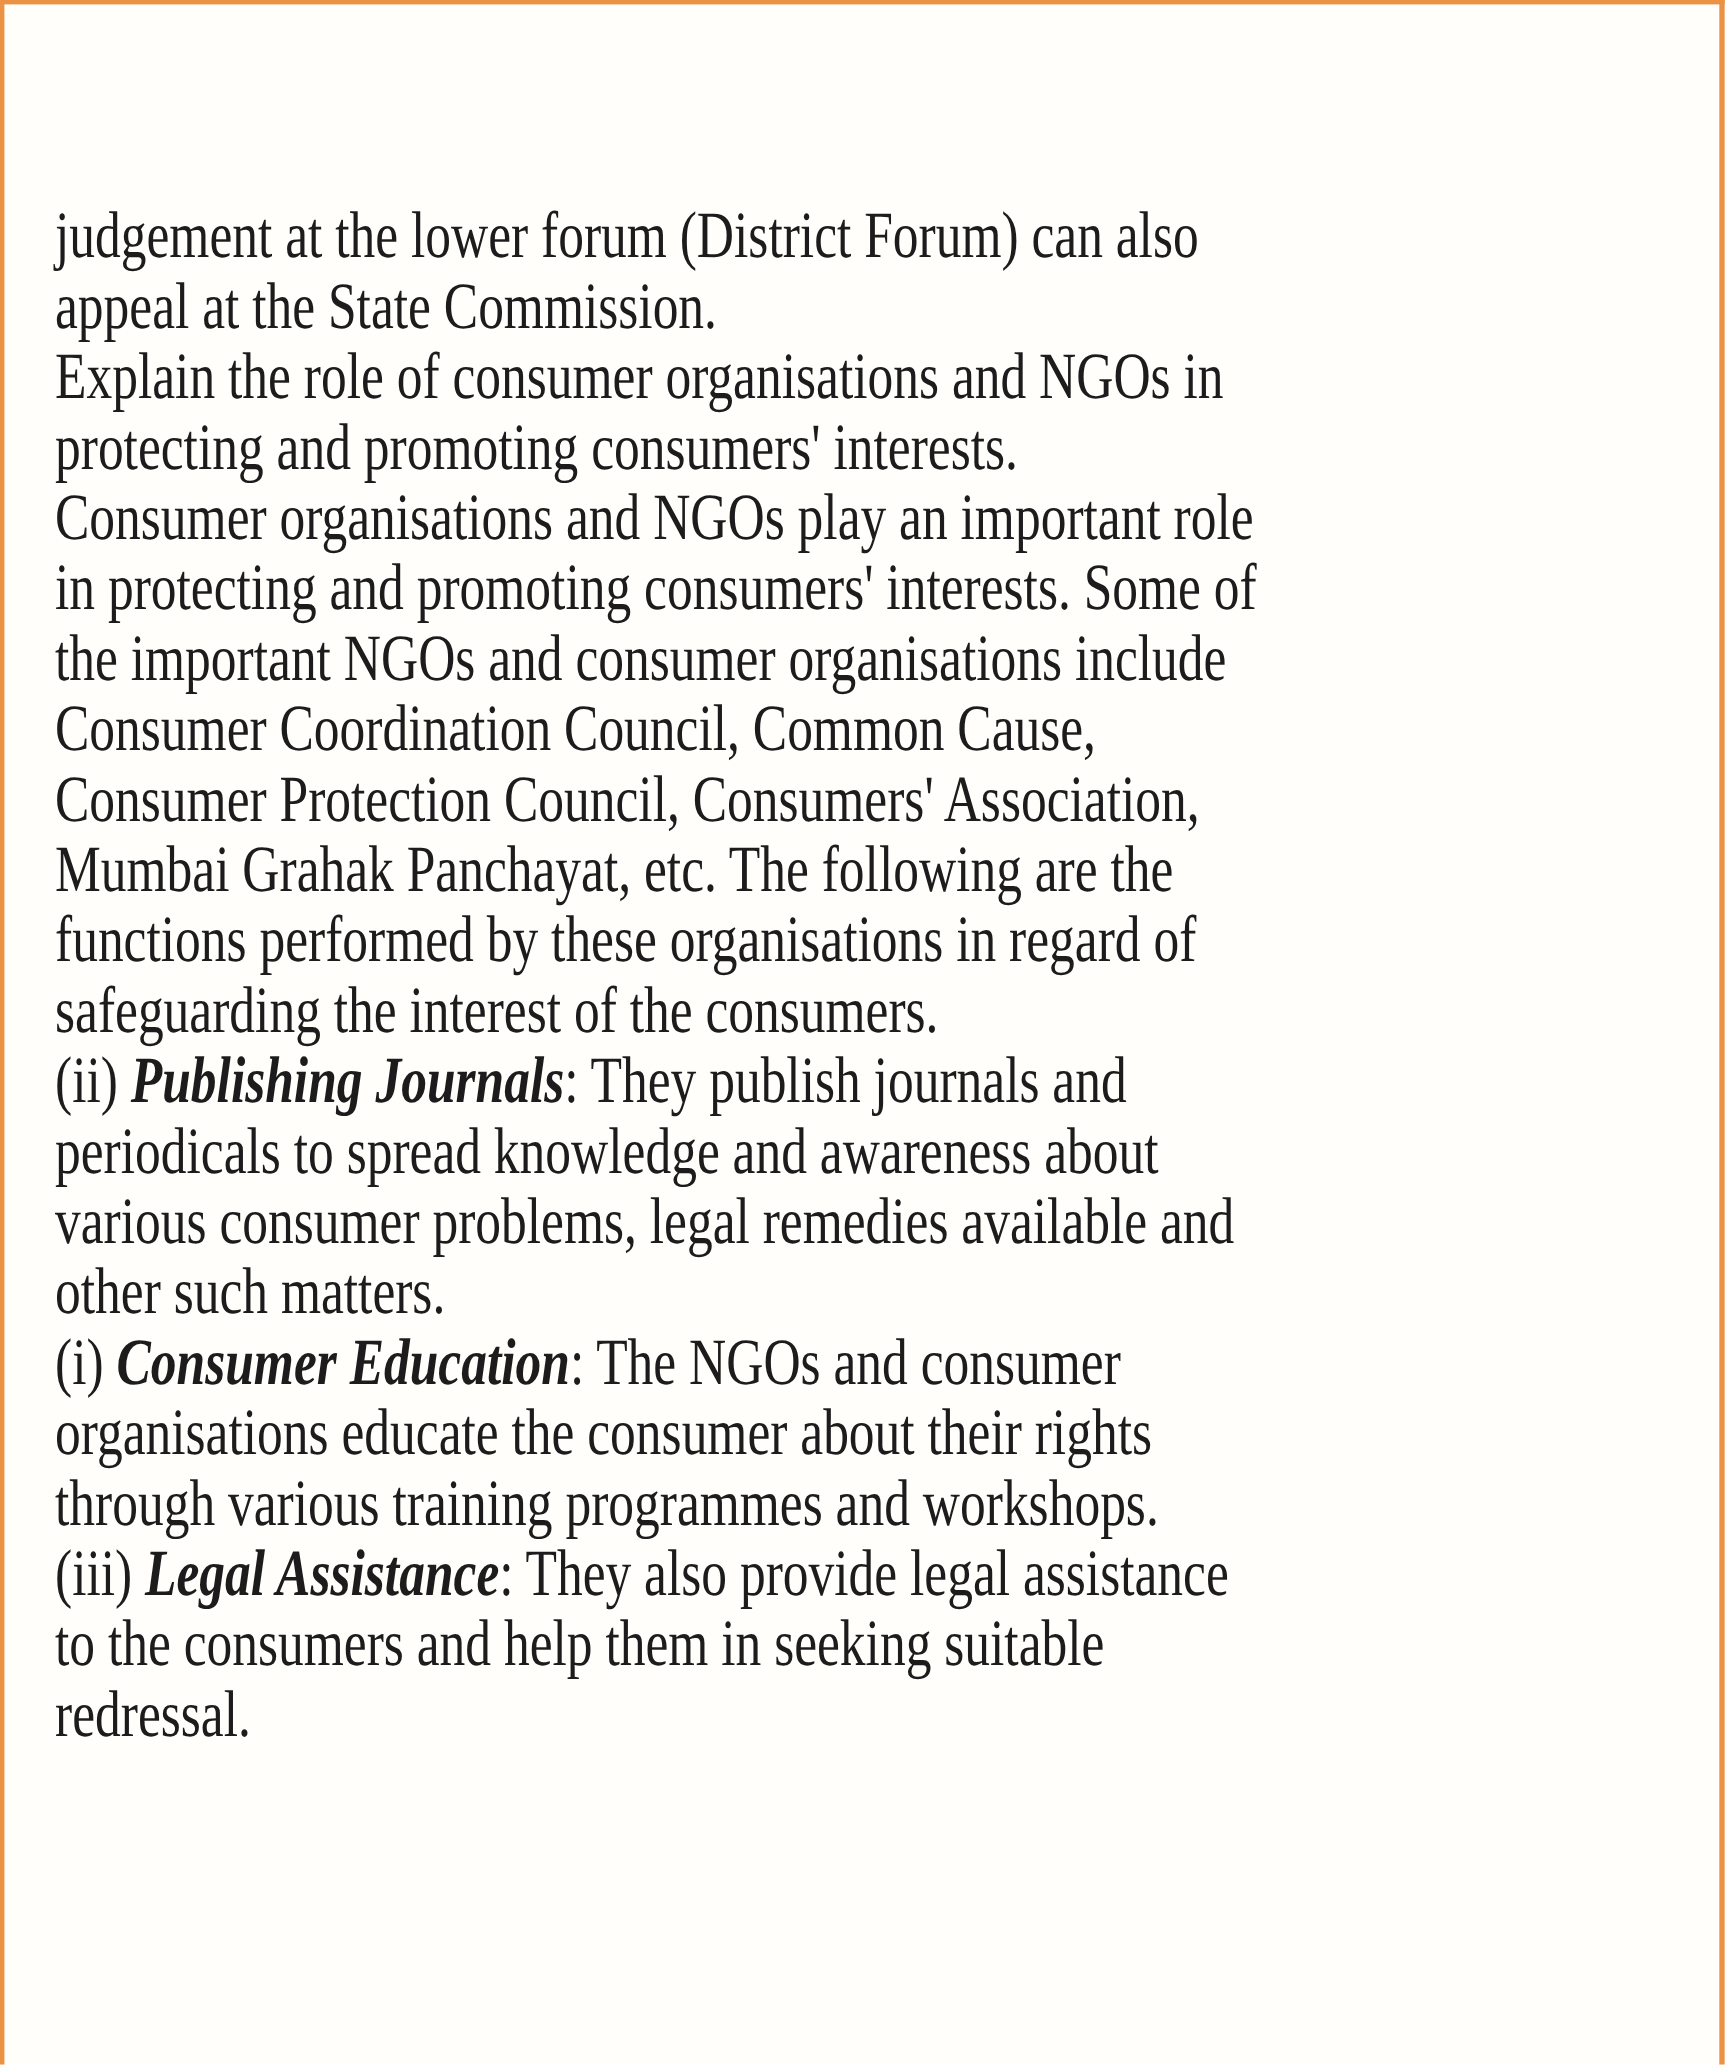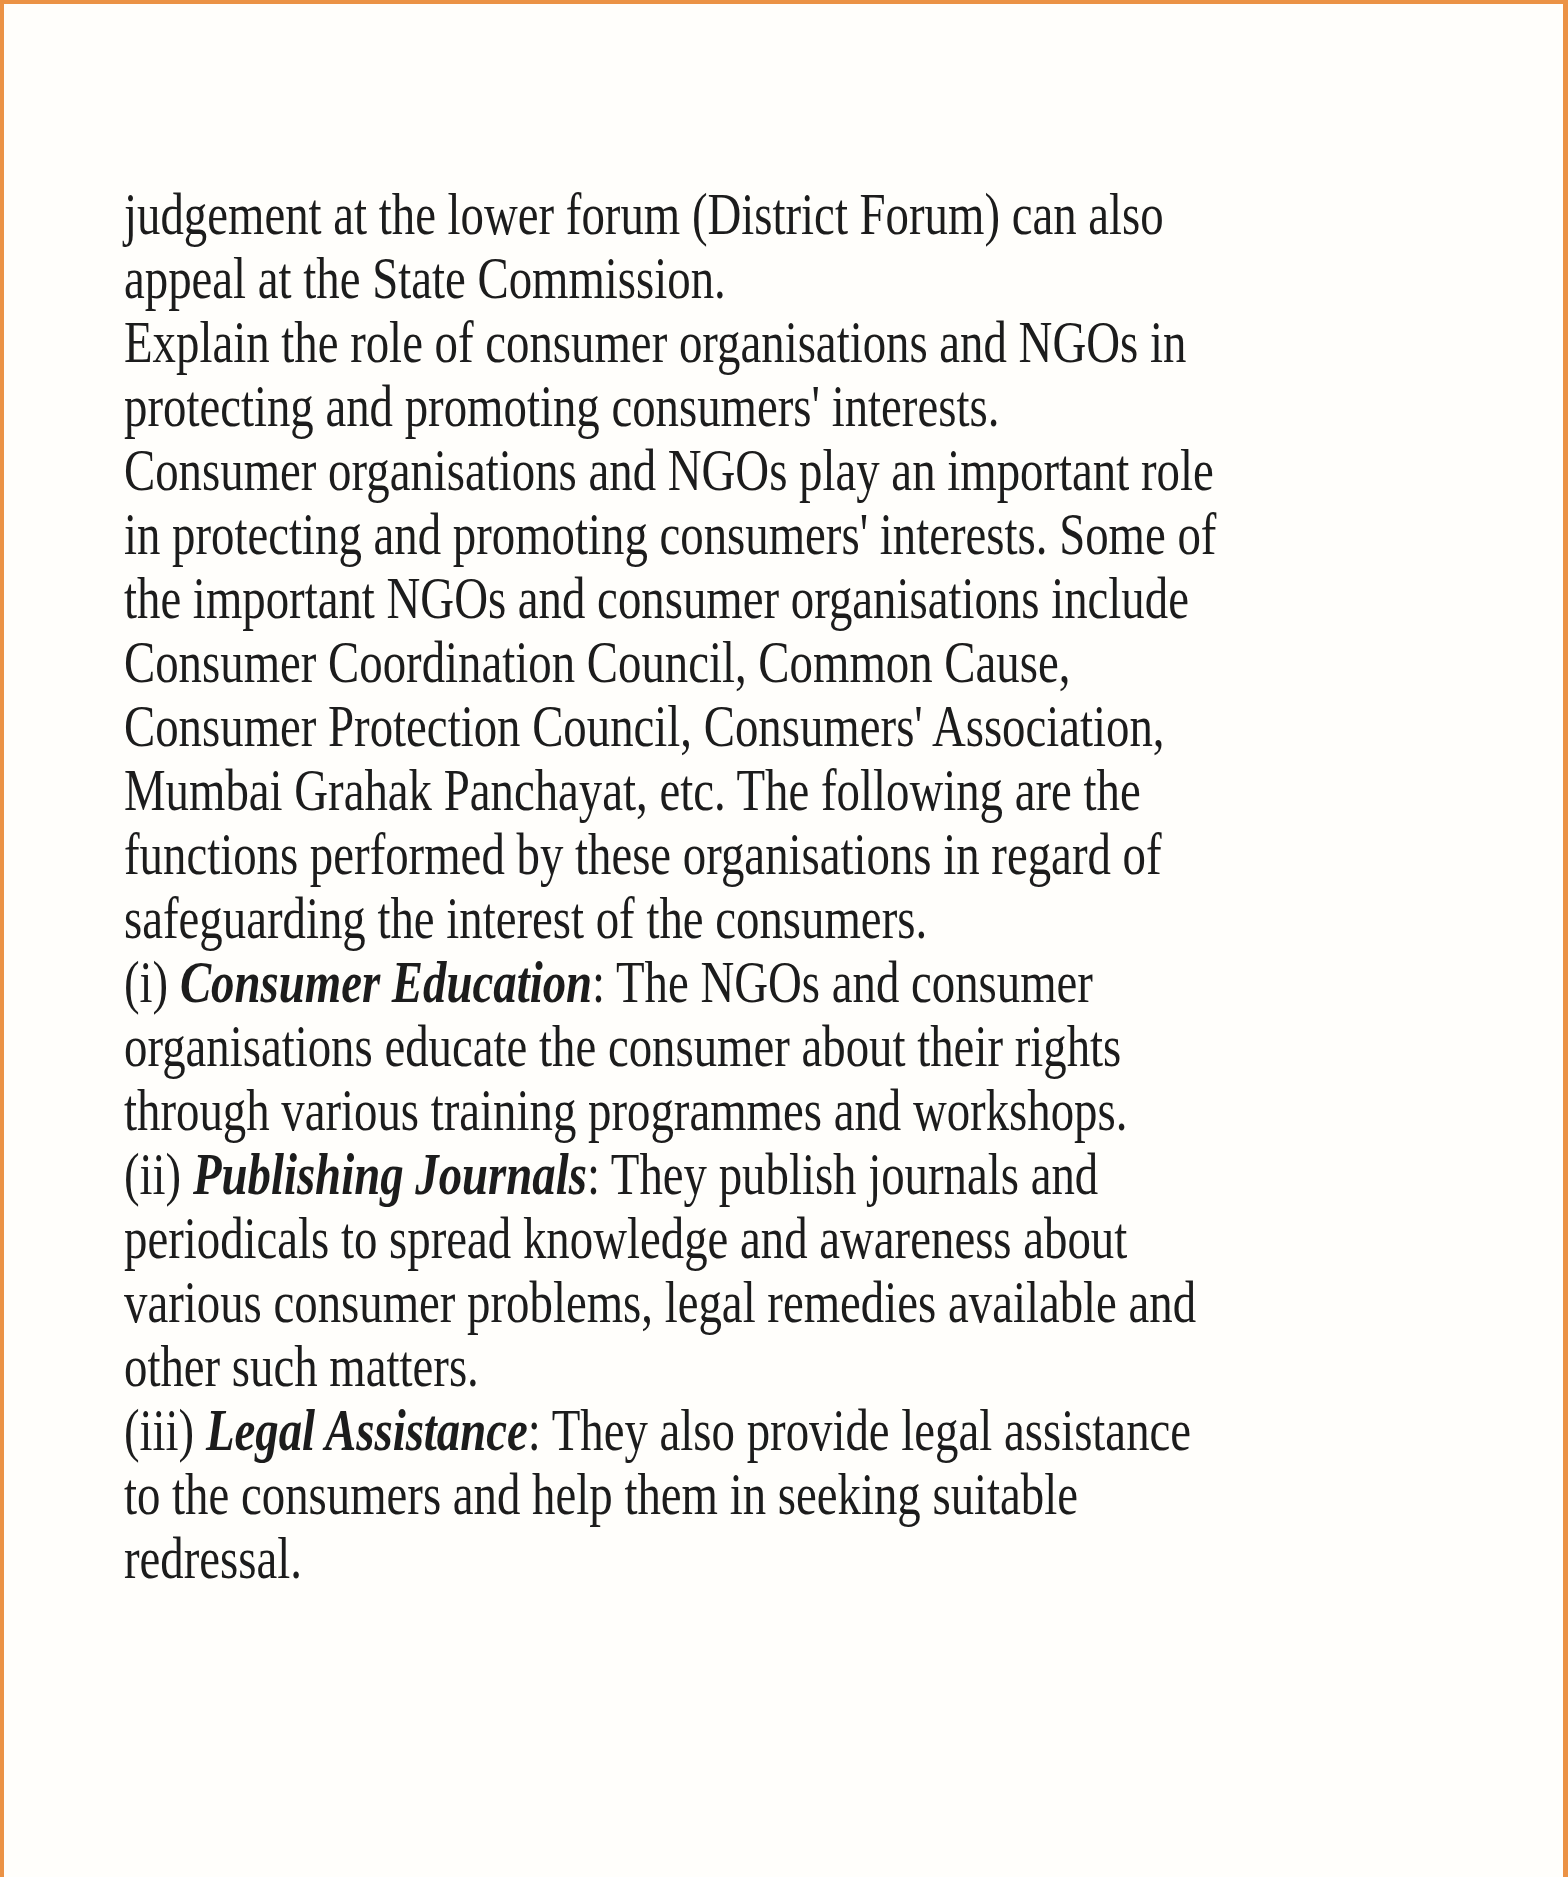--- a/index.html
+++ b/index.html
@@ -17,21 +17,21 @@
     width: 1568px;
     height: 1877px;
     background: var(--page-bg, #FFFEFB);
     border-top: 4px solid var(--border-color, #EB9245);
     border-left: 4px solid var(--border-color, #EB9245);
     border-right: 5px solid var(--border-color, #EB9245);
     border-bottom: 0;
     overflow: hidden;
   }
   .content {
-    padding: 178px 30px 0 120px;
+    padding: 178px 30px 0 46px;
   }
   .block {
     margin: 0;
   }
   .block-heading {
     margin-top: 64px;
   }
   .line {
     height: 64px;
     font-size: 60px;
@@ -64,29 +64,29 @@
         <div class="line"><span class="seg seg-regular">Consumer organisations and NGOs play an important role</span></div>
         <div class="line"><span class="seg seg-regular">in protecting and promoting consumers' interests. Some of</span></div>
         <div class="line"><span class="seg seg-regular">the important NGOs and consumer organisations include</span></div>
         <div class="line"><span class="seg seg-regular">Consumer Coordination Council, Common Cause,</span></div>
         <div class="line"><span class="seg seg-regular">Consumer Protection Council, Consumers' Association,</span></div>
         <div class="line"><span class="seg seg-regular">Mumbai Grahak Panchayat, etc. The following are the</span></div>
         <div class="line"><span class="seg seg-regular">functions performed by these organisations in regard of</span></div>
         <div class="line"><span class="seg seg-regular">safeguarding the interest of the consumers.</span></div>
       </div>
       <div class="block block-paragraph">
-        <div class="line"><span class="seg seg-regular">(i) </span><span class="seg seg-bold-italic">Consumer Education</span><span class="seg seg-regular">: The NGOs and consumer</span></div>
-        <div class="line"><span class="seg seg-regular">organisations educate the consumer about their rights</span></div>
-        <div class="line"><span class="seg seg-regular">through various training programmes and workshops.</span></div>
-      </div>
-      <div class="block block-paragraph">
         <div class="line"><span class="seg seg-regular">(ii) </span><span class="seg seg-bold-italic">Publishing Journals</span><span class="seg seg-regular">: They publish journals and</span></div>
         <div class="line"><span class="seg seg-regular">periodicals to spread knowledge and awareness about</span></div>
         <div class="line"><span class="seg seg-regular">various consumer problems, legal remedies available and</span></div>
         <div class="line"><span class="seg seg-regular">other such matters.</span></div>
+      </div>
+      <div class="block block-paragraph">
+        <div class="line"><span class="seg seg-regular">(i) </span><span class="seg seg-bold-italic">Consumer Education</span><span class="seg seg-regular">: The NGOs and consumer</span></div>
+        <div class="line"><span class="seg seg-regular">organisations educate the consumer about their rights</span></div>
+        <div class="line"><span class="seg seg-regular">through various training programmes and workshops.</span></div>
       </div>
       <div class="block block-paragraph">
         <div class="line"><span class="seg seg-regular">(iii) </span><span class="seg seg-bold-italic">Legal Assistance</span><span class="seg seg-regular">: They also provide legal assistance</span></div>
         <div class="line"><span class="seg seg-regular">to the consumers and help them in seeking suitable</span></div>
         <div class="line"><span class="seg seg-regular">redressal.</span></div>
       </div>
     </div>
 </div>
 
 </body></html>

